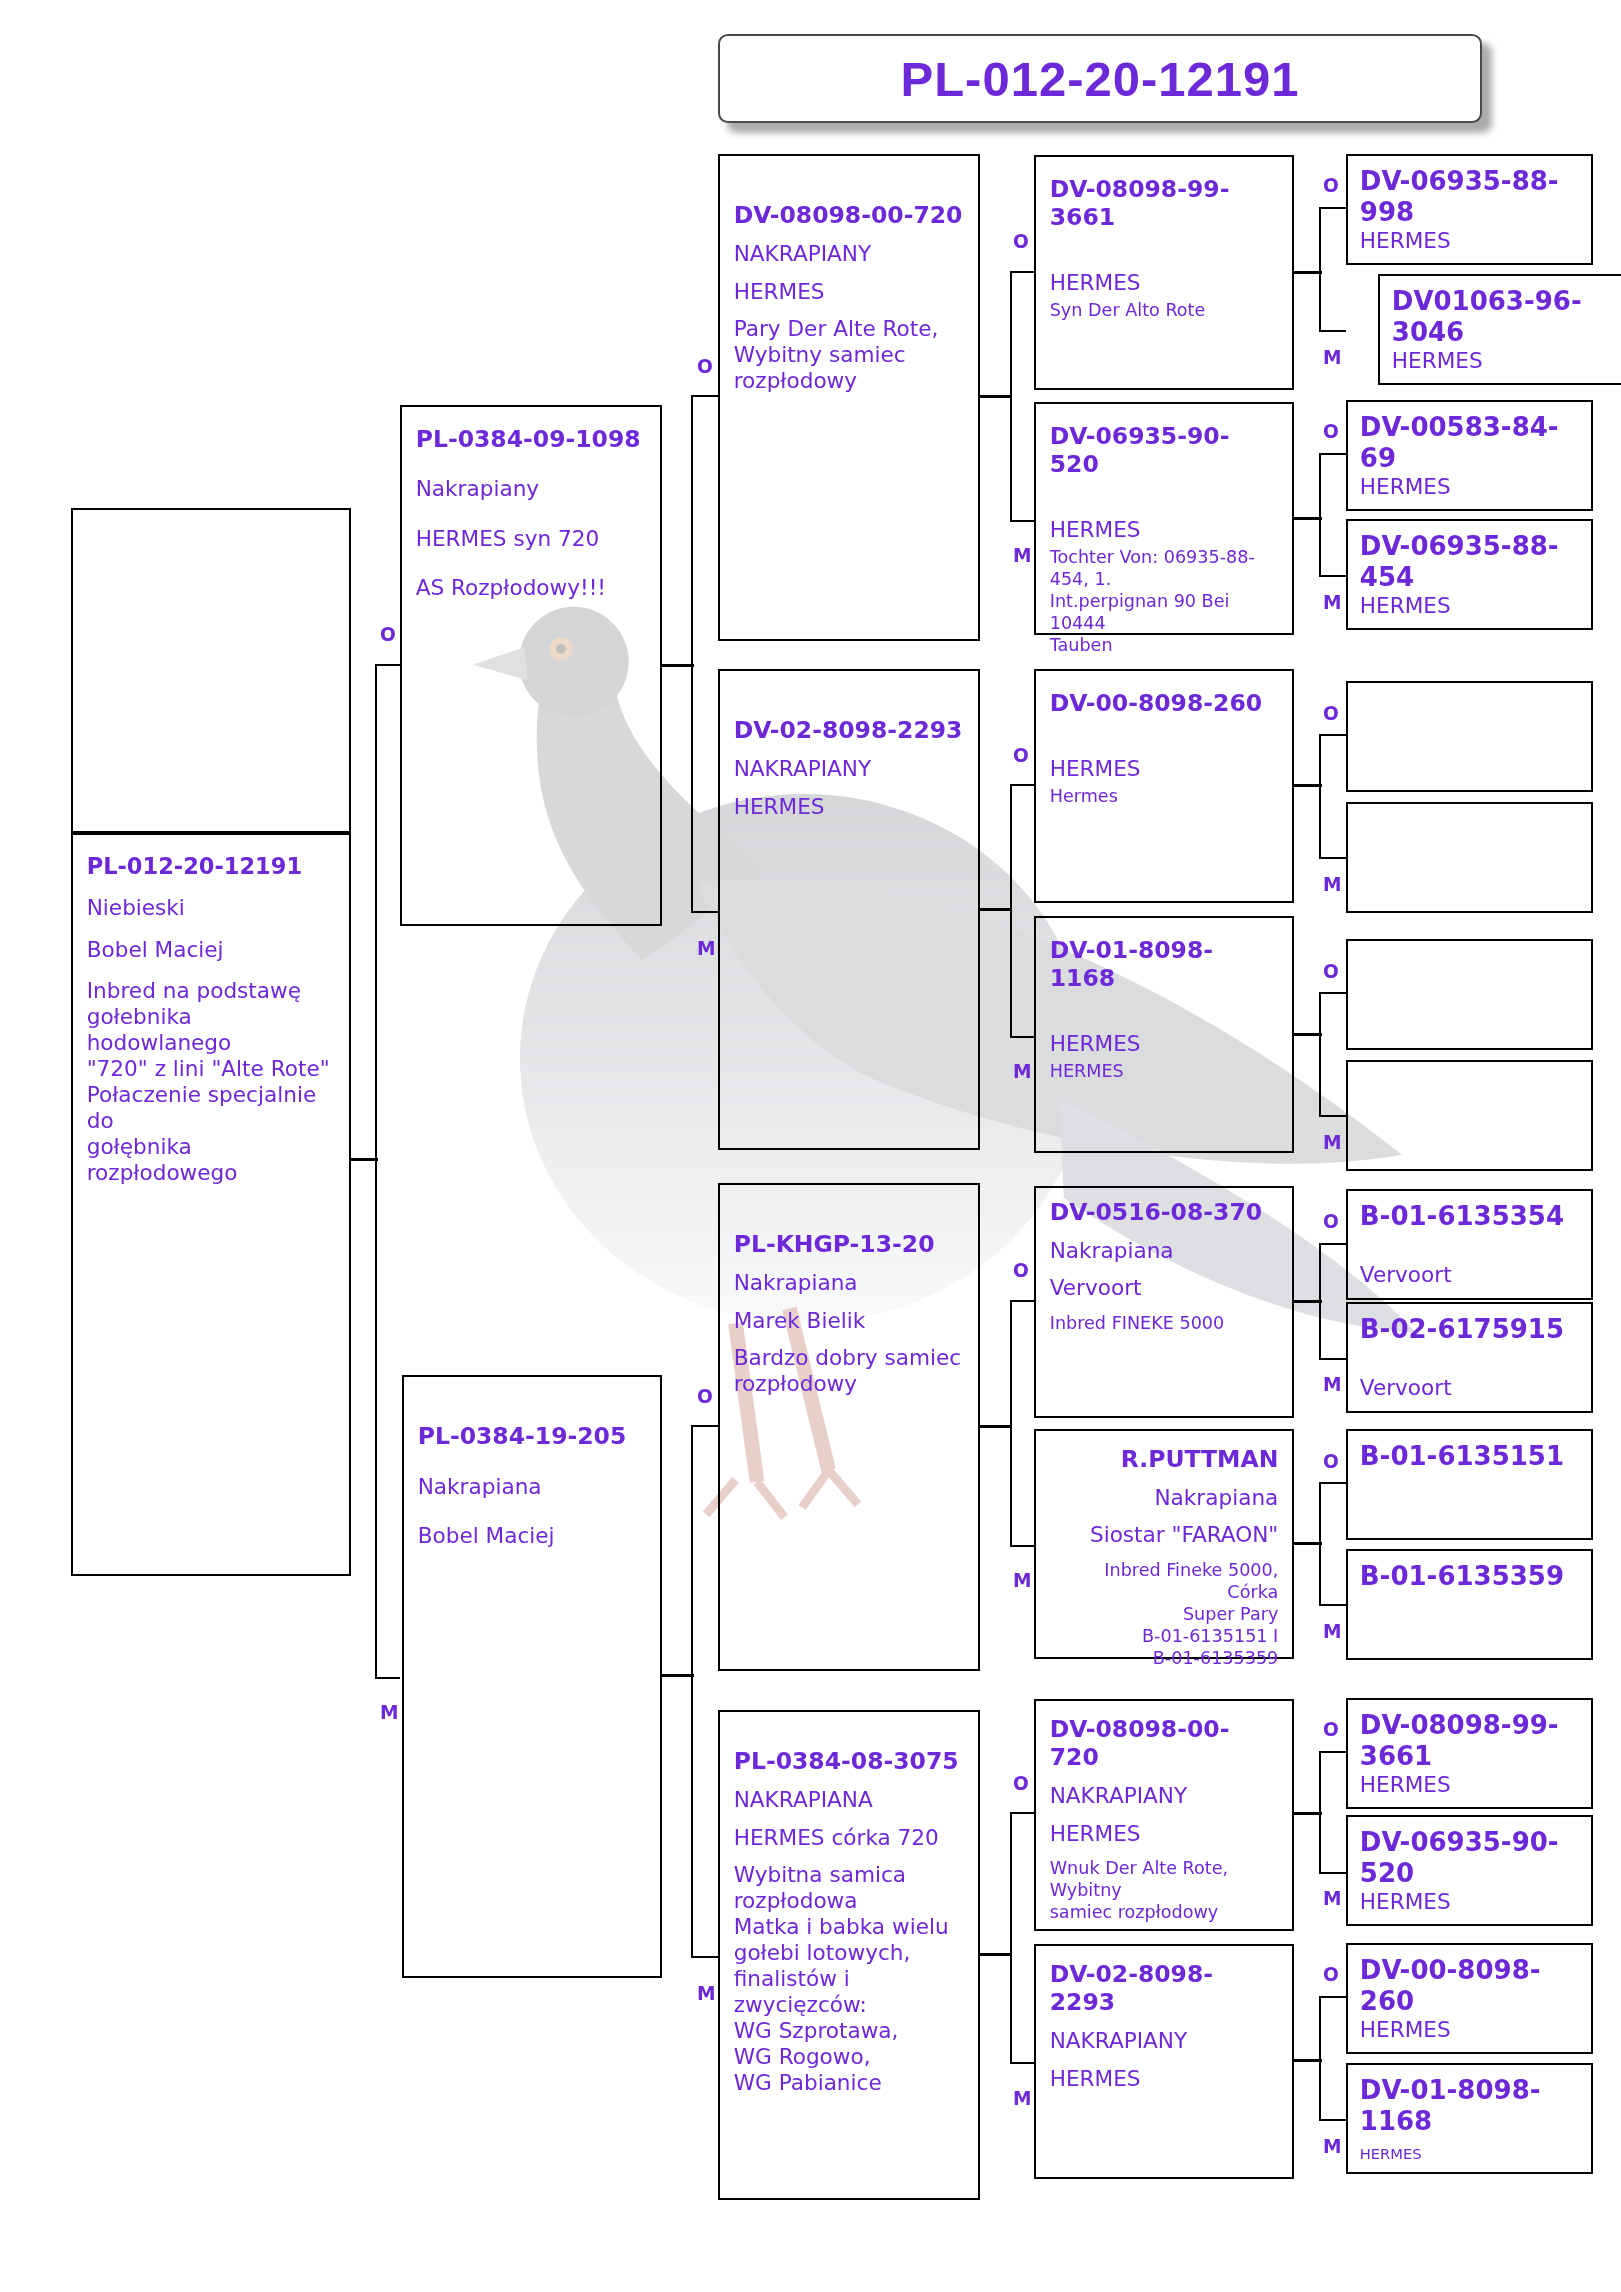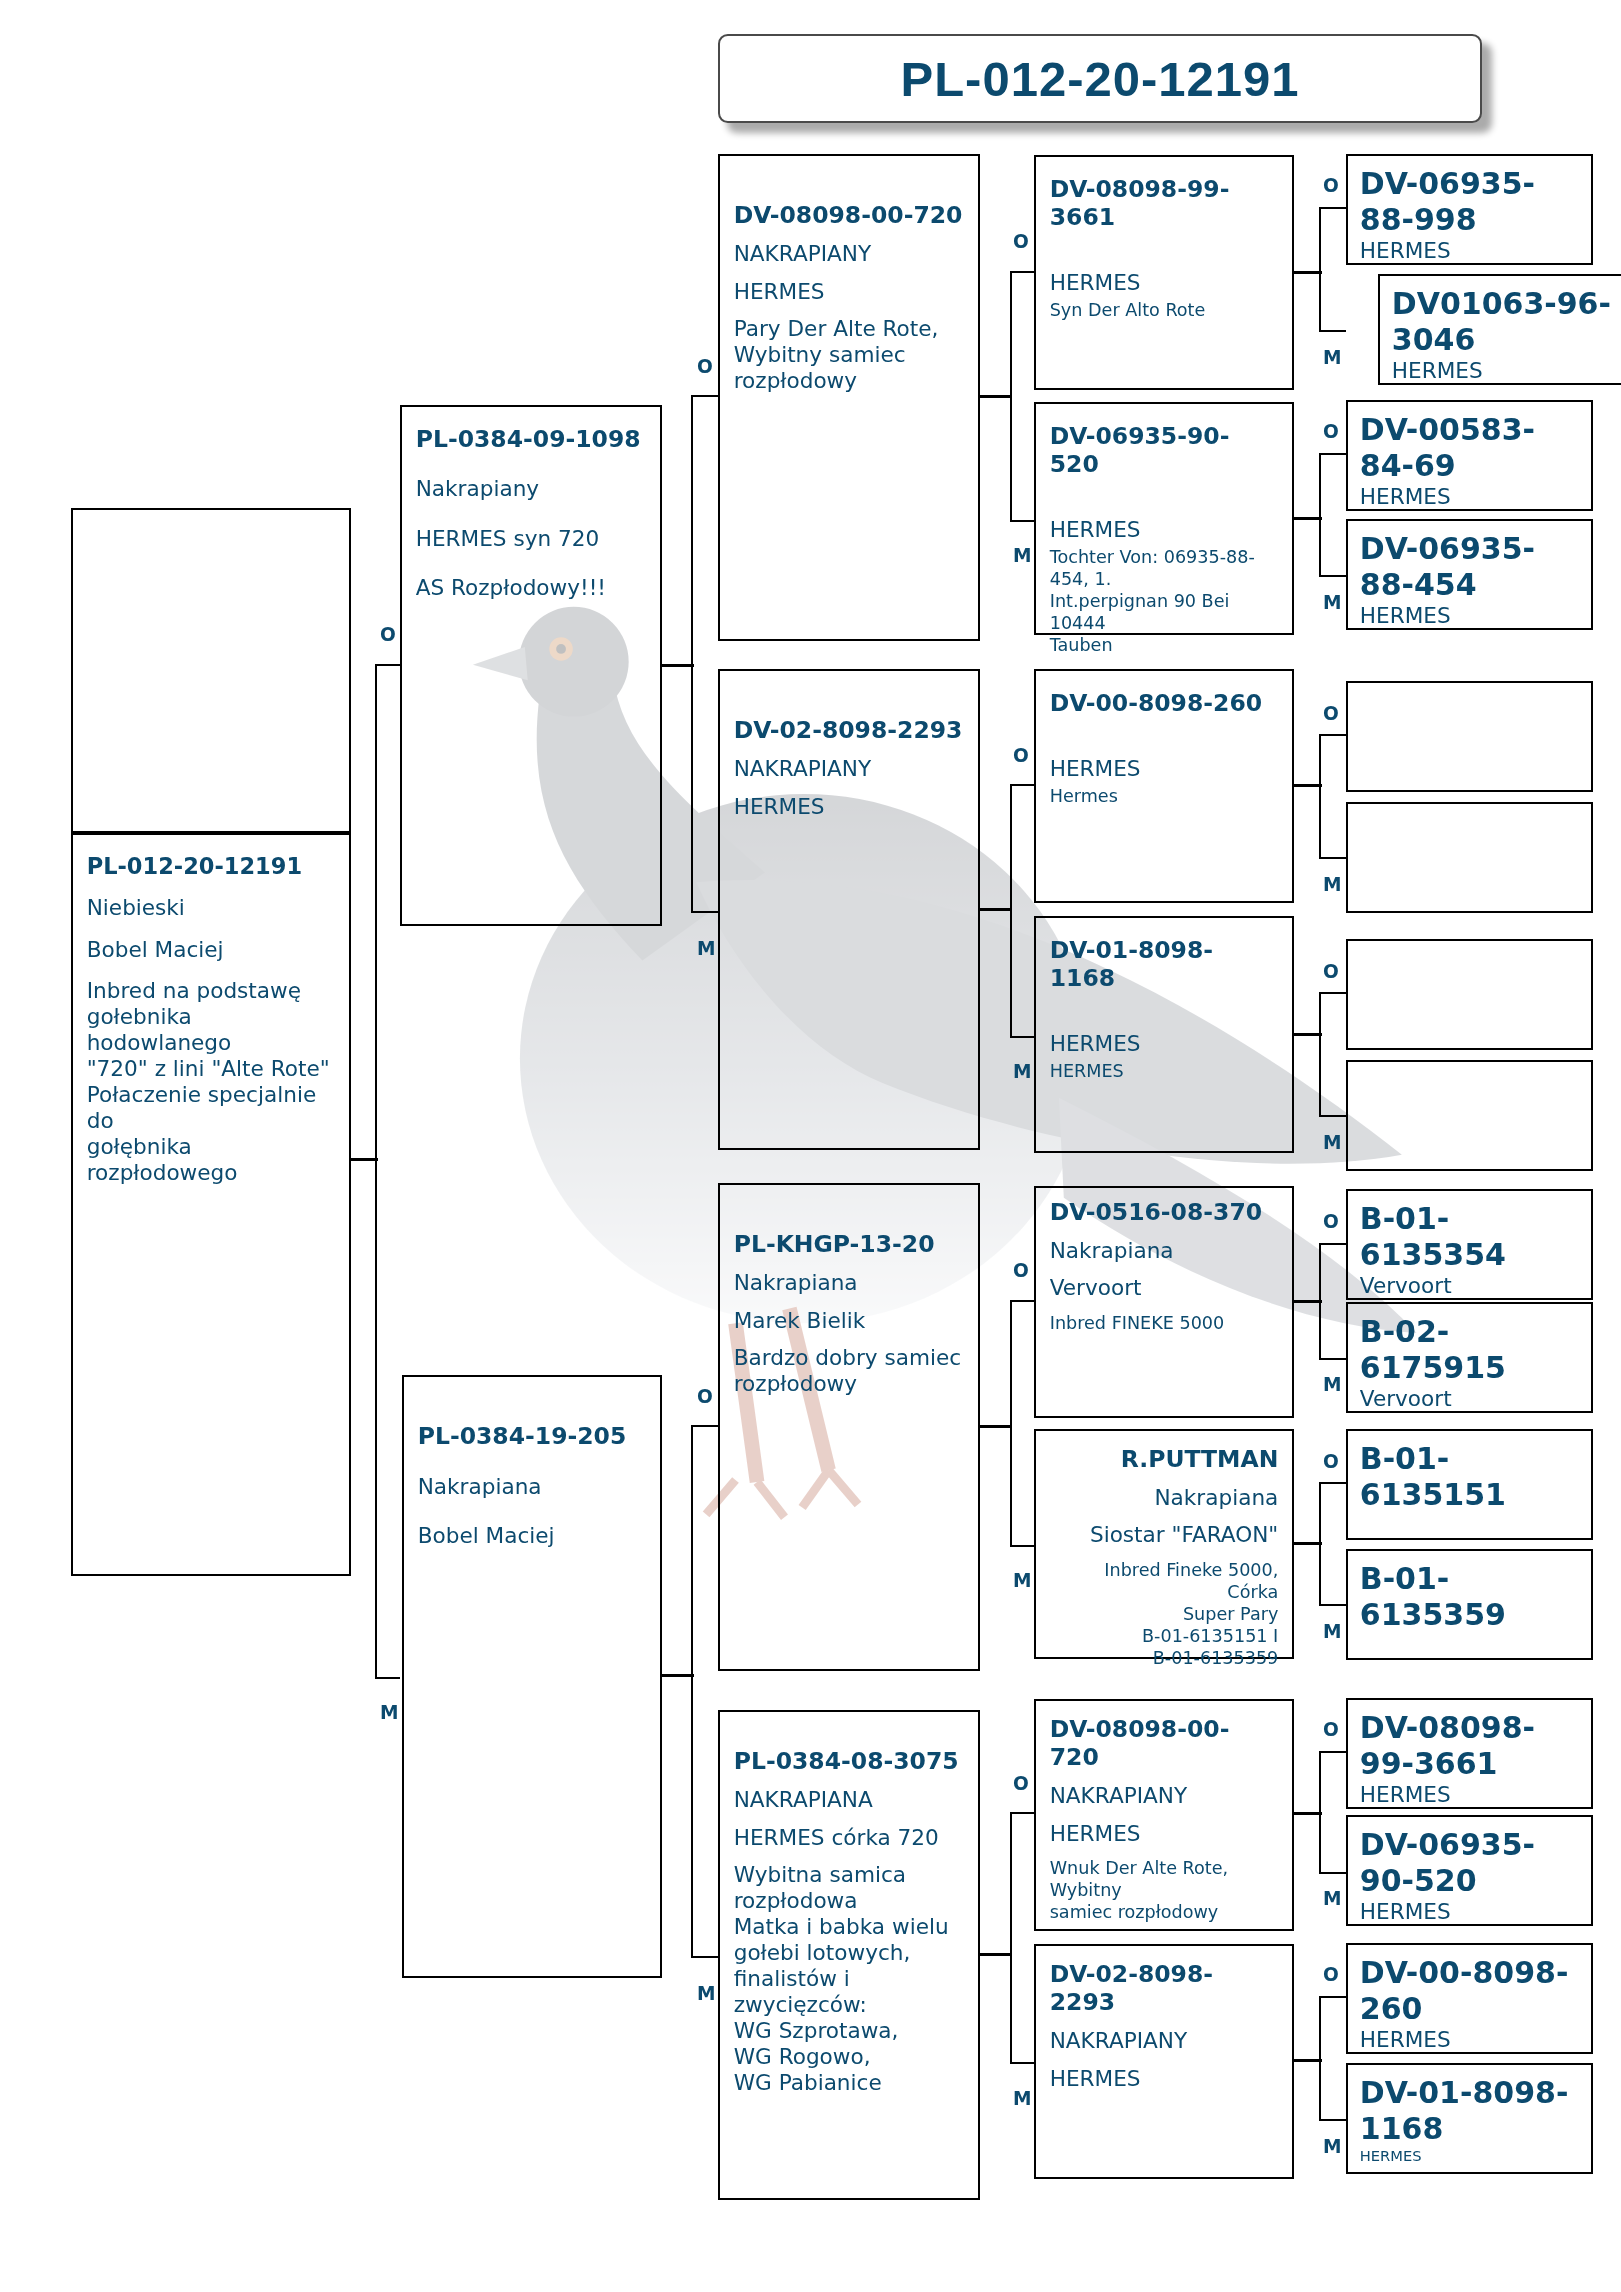--- a/index.html
+++ b/index.html
@@ -1,17 +1,17 @@
 <!DOCTYPE html>
 <html><head>
 <meta charset="utf-8">
 <style>
   html,body{margin:0;padding:0;background:#fff;}
   #page{position:relative;width:1621px;height:2293px;background:#fff;overflow:hidden;
-        font-family:"DejaVu Sans",sans-serif;color:#0c4a6e;}
+        font-family:"DejaVu Sans",sans-serif;color:#6d28d9;}
   
   .card{position:absolute;background:#fff;border:2px solid #4a4a4a;border-radius:9.8px;
         box-shadow:9.8px 9.8px 7.8px #ababab;}
   #title-box{left:718px;top:34px;width:760px;height:85px;display:flex;align-items:center;justify-content:center;}
   #title-box .big{font-family:"Liberation Sans",sans-serif;font-weight:bold;font-size:49px;letter-spacing:1px;}
   #breeder-box{left:36px;top:1985px;width:351px;height:248px;border-radius:11.8px;border-width:2px;
                padding:37px 0 0 21.6px;box-sizing:border-box;font-size:22.5px;}
   #breeder-box div{margin-bottom:11.8px;}
   #breeder-box .tight{margin-bottom:2.9px;}
   #breeder-box .city{margin-left:63px;}
@@ -21,21 +21,21 @@
   .pbox .r{font-weight:bold;font-size:23.5px;margin-bottom:11.8px;}
   .pbox .t{margin-bottom:11.8px;}
   .pbox .gap{margin-bottom:23.5px;}
   .pbox .d,.pbox .s{white-space:pre-line;}
   .pbox .s{font-size:17.6px;line-height:1.25;}
   .padtop{padding-top:45px;}
   .ggp .r{margin-bottom:39px;}
   .ggp .t{margin-bottom:3.9px;}
   .g5{width:247px;left:1346px;height:111px;display:flex;flex-direction:column;
       justify-content:space-between;padding:9.8px 11.8px;}
-  .g5 .r{font-size:30px;margin-bottom:0;}
+  .g5 .r{font-size:26px;margin-bottom:0;}
   .g5 .t{margin-bottom:0;}
   .g5 .sm{font-size:14.7px;}
   
   .feed{position:absolute;background:#000;height:2.9px;}
   .brk{position:absolute;border-left:2.9px solid #000;border-top:2.9px solid #000;border-bottom:2.9px solid #000;box-sizing:border-box;}
   .om{position:absolute;font-weight:bold;font-size:18.6px;line-height:1;}
   
   #pigeon{position:absolute;left:412px;top:549px;width:1039px;height:1176px;opacity:.28;pointer-events:none;}
 </style>
 </head>

